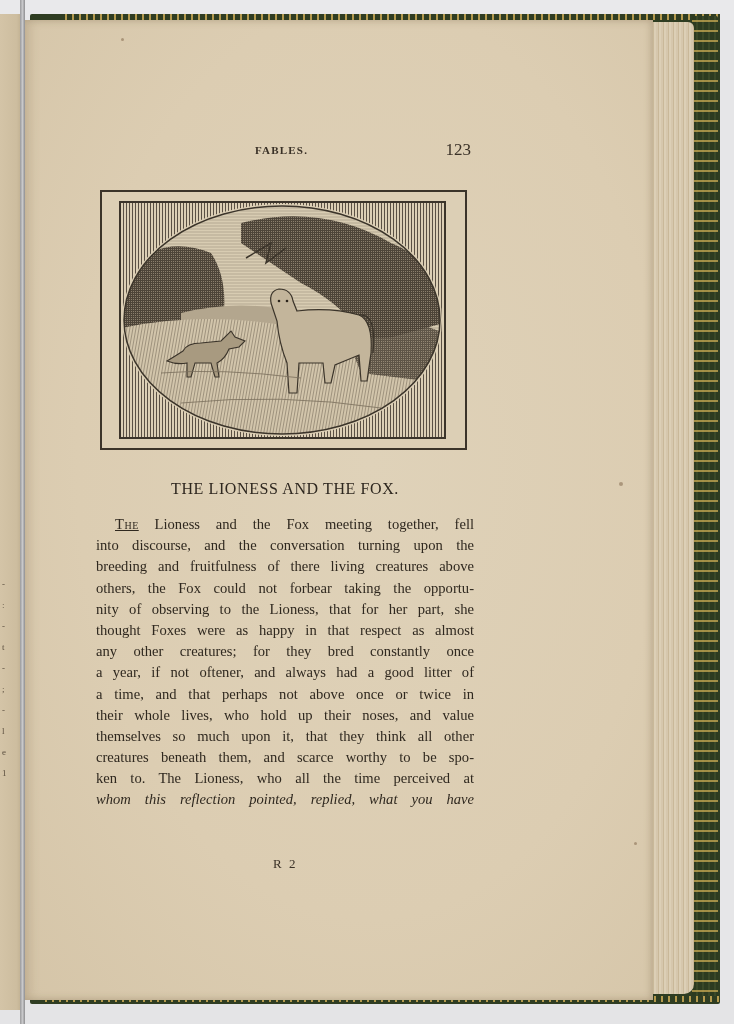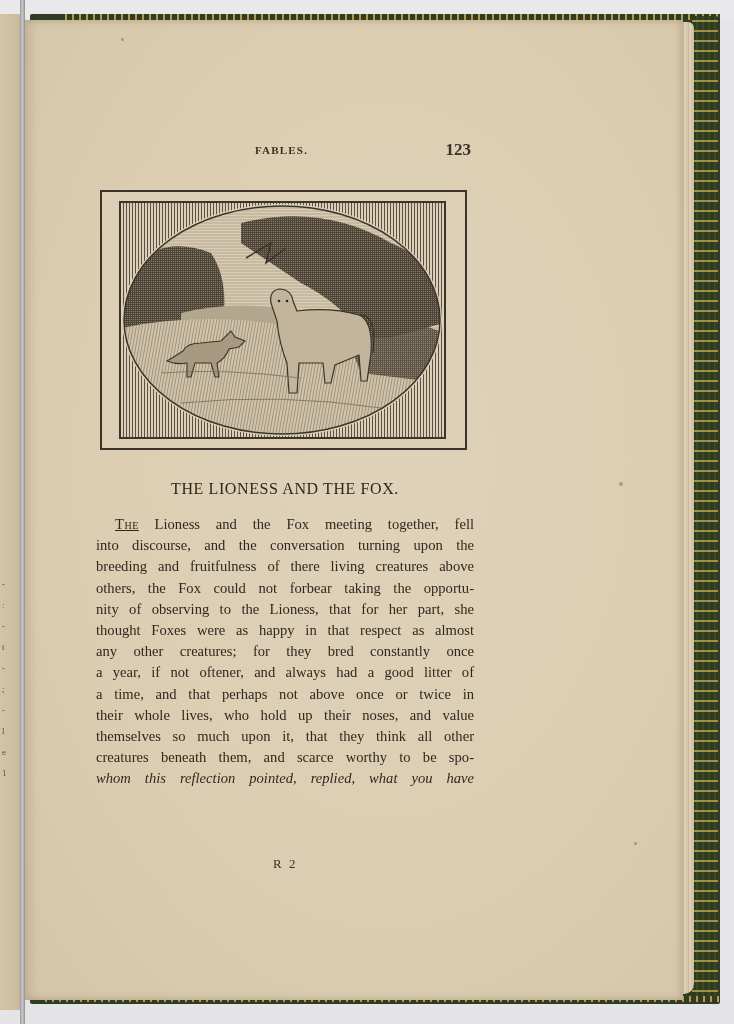--- a/index.html
+++ b/index.html
@@ -42,32 +42,31 @@
     .left-marks { position: absolute; left: 0; top: 560px; width: 12px; height: 260px; }
     .left-marks span { display: block; font-size: 9px; color: #5a4e3e; line-height: 21px; padding-left: 2px; }
     .divider-bar {
       position: absolute; left: 20px; top: 0; width: 5px; height: 1024px;
       background: linear-gradient(90deg, #9a9a9c, #c8c8ca, #8e8e90);
     }
     .page {
       position: absolute; left: 25px; top: 20px; width: 628px; height: 980px;
       background: radial-gradient(ellipse at 55% 45%, #dfd2b9 0%, #dccdb2 60%, #d5c5a8 100%);
       box-shadow: inset -3px 0 6px rgba(120,100,70,0.25), inset 6px 0 10px rgba(120,100,70,0.18);
-      padding-left: 30px;
     }
     .running-head {
       position: absolute; left: 230px; top: 120px; width: 216px; height: 20px;
       color: #3a3127;
     }
     .running-title {
       position: absolute; left: 0; top: 4px;
       font-size: 11px; letter-spacing: 1.2px; font-weight: bold;
     }
     .page-number {
-      position: absolute; right: 0; top: 0; font-size: 17px; font-weight: bold;
+      position: absolute; right: 0; top: 0; font-size: 17px;
     }
     .illustration {
       position: absolute; left: 75px; top: 170px; width: 363px; height: 256px;
       border: 2px solid #3b342a;
       background: #dccfb5;
     }
     .illustration-inner {
       position: absolute; left: 17px; top: 9px; width: 323px; height: 234px;
       border: 2px solid #3b342a;
       background: repeating-linear-gradient(90deg, #dccfb5 0px, #dccfb5 2px, #5a5044 2px, #5a5044 3px);
@@ -181,19 +180,20 @@
     <span class="line">breeding and fruitfulness of there living creatures above</span>
     <span class="line">others, the Fox could not forbear taking the opportu-</span>
     <span class="line">nity of observing to the Lioness, that for her part, she</span>
     <span class="line">thought Foxes were as happy in that respect as almost</span>
     <span class="line">any other creatures; for they bred constantly once</span>
     <span class="line">a year, if not oftener, and always had a good litter of</span>
     <span class="line">a time, and that perhaps not above once or twice in</span>
     <span class="line">their whole lives, who hold up their noses, and value</span>
     <span class="line">themselves so much upon it, that they think all other</span>
     <span class="line">creatures beneath them, and scarce worthy to be spo-</span>
+    <span class="line">ken to.  The Lioness, who all the time perceived at</span>
     <span class="line last">whom this reflection pointed, replied, what you have</span>
   </div>
 
   <div class="signature">R 2</div>
 </div>
 
 <div class="divider-bar"></div>
 
 </body></html>

